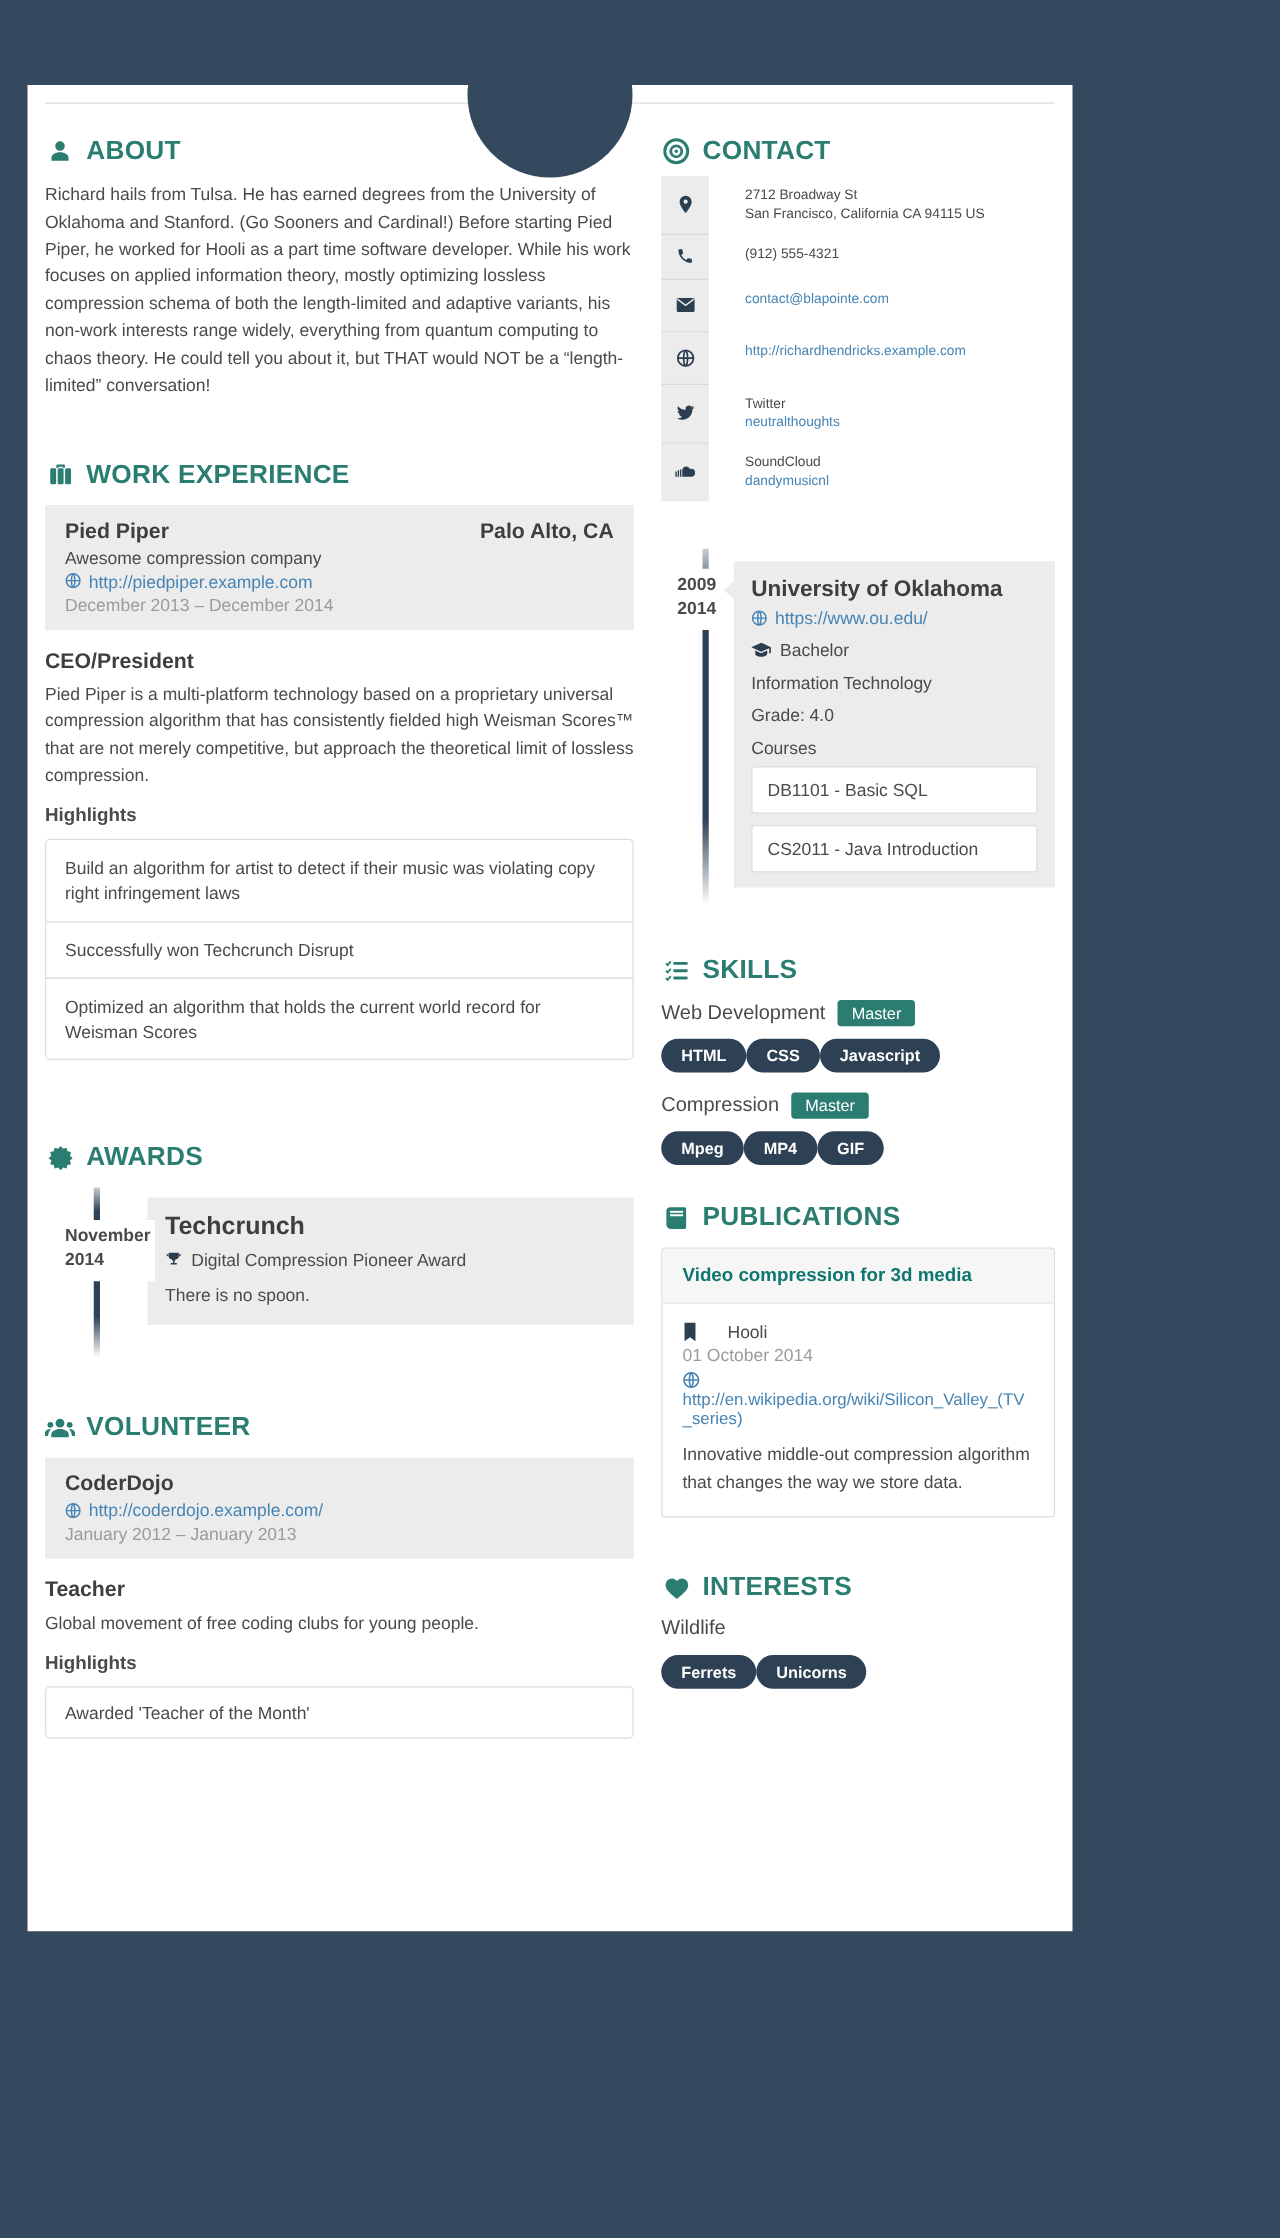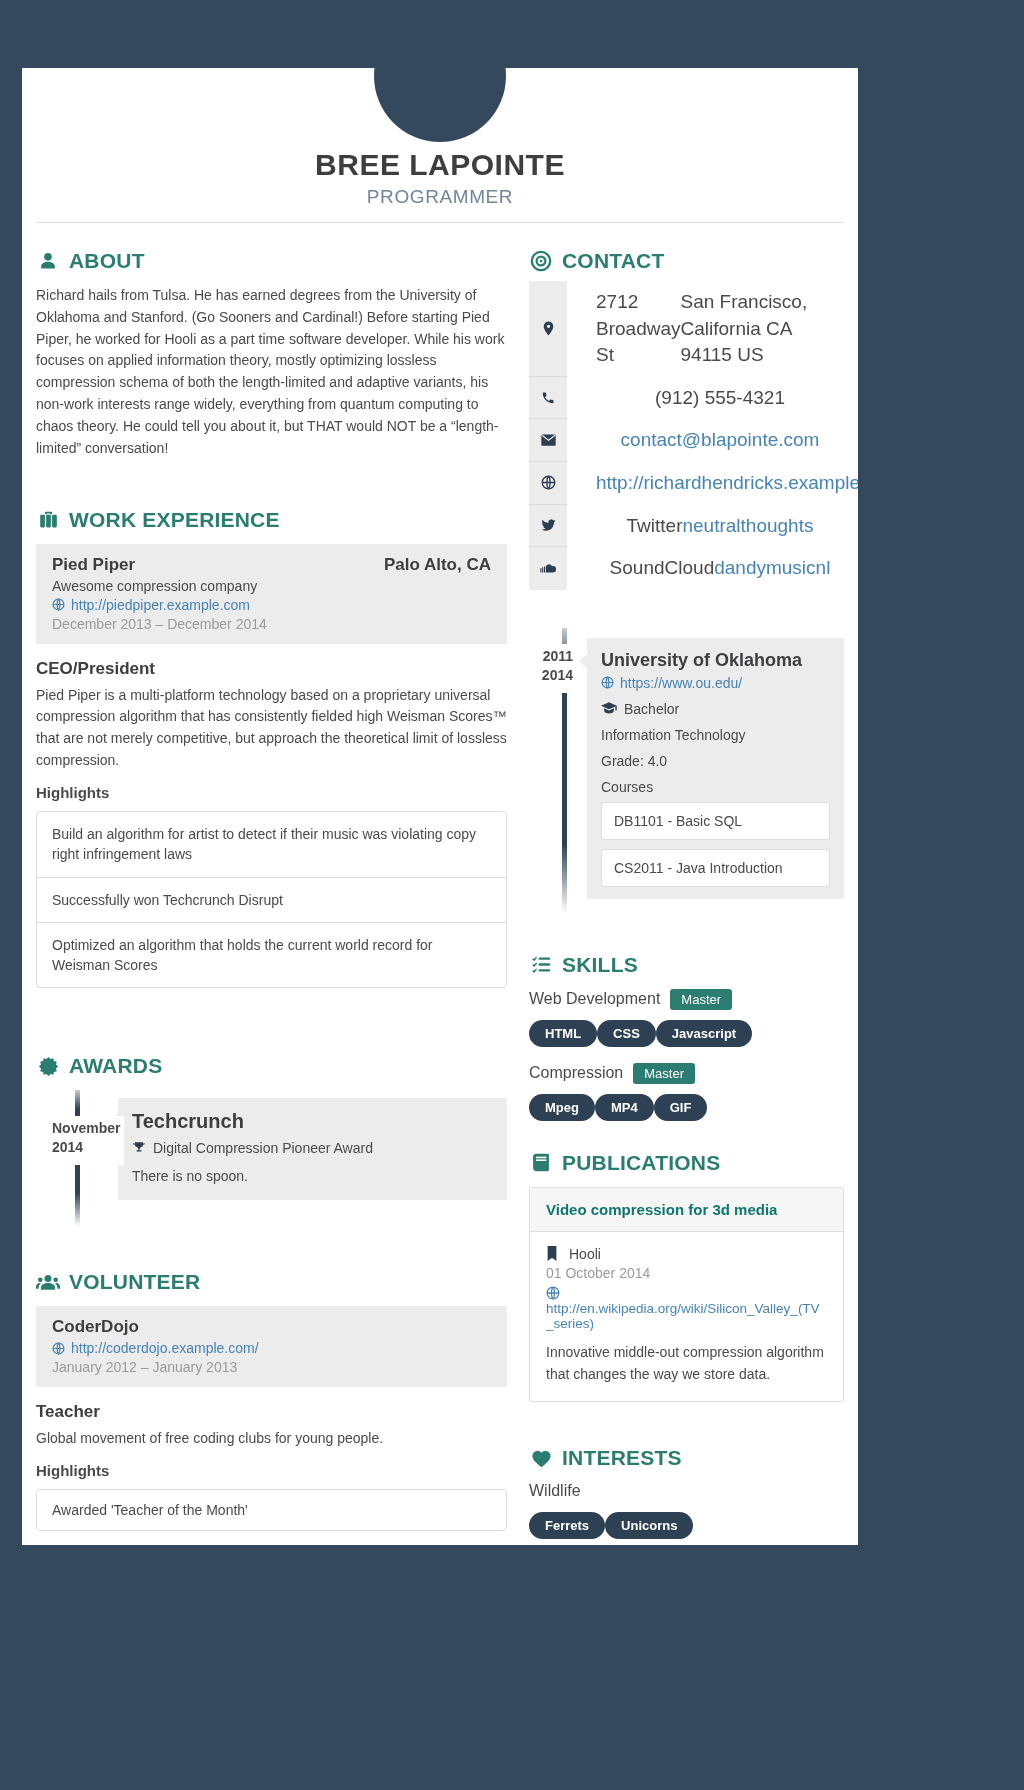--- a/index.html
+++ b/index.html
@@ -48,22 +48,22 @@
     font-size:14px;line-height:1.45;margin-top:-1px}
   .list-group .lg-item:first-child{border-radius:4px 4px 0 0;margin-top:0}
   .list-group .lg-item:last-child{border-radius:0 0 4px 4px}
   .box{border:1px solid #ddd;border-radius:4px;padding:12px 15px;font-size:14px;background:#fff}
 
   
   .c-row{display:flex;min-height:36px}
   .c-ico{flex:none;width:38px;background:#ececec;border-bottom:1px solid #d9d9d9;
     display:flex;align-items:center;justify-content:center;color:#2c3e50}
   .c-row:last-child .c-ico{border-bottom:none}
-  .c-val{flex:1;padding:8px 0 8px 29px;font-size:19px;line-height:1.4;
-    display:flex;flex-direction:row;justify-content:center;color:#4a4a4a}
+  .c-val{flex:1;padding:8px 0 8px 29px;font-size:11px;line-height:1.4;
+    display:flex;flex-direction:column;justify-content:space-between;color:#4a4a4a}
 
   
   .timeline{position:relative}
   .timeline::before{content:"";position:absolute;width:5px;top:0;bottom:0;
     background:linear-gradient(to bottom,#c8cdd2 0,#2e4155 14%,#2e4155 76%,rgba(46,65,85,0) 100%)}
   .tl-card{background:#ececec;position:relative;padding:12px 14px}
   .tl-card::before{content:"";position:absolute;left:-8px;top:16px;
     border-top:7px solid transparent;border-bottom:7px solid transparent;border-right:8px solid #ececec}
   .tl-date{position:absolute;background:#fff;font-weight:700;font-size:14px;color:#4a4a4a;line-height:1.35;z-index:2}
 
@@ -87,36 +87,32 @@
   .skill-row{font-size:16px;color:#4a4a4a;display:flex;align-items:center;gap:10px;margin:4px 0 10px}
   .badge{background:#2b7d71;color:#fff;font-size:13px;padding:3px 11px;border-radius:3px}
   .pills{display:flex;gap:0;margin:0 0 16px}
   .pill{background:#2e4154;color:#fff;font-size:13px;font-weight:700;padding:6px 16px;border-radius:16px}
 
   
   .pub-card{border:1px solid #ddd;border-radius:3px}
   .pub-head{background:#f6f6f6;border-bottom:1px solid #ddd;padding:13px 16px;
     font-weight:700;font-size:15px;color:#0f766e;border-radius:3px 3px 0 0}
   .pub-body{padding:14px 16px 16px}
-  .pub-row{display:flex;align-items:center;gap:11px;font-size:14px;color:#4a4a4a}
+  .pub-row{display:flex;align-items:center;gap:24px;font-size:14px;color:#4a4a4a}
   .pub-url{font-size:13.5px;word-break:break-all;display:block;margin-top:1px}
   .pub-summary{margin-top:11px}
 
   svg{display:block}
 </style>
 </head>
 <body>
 
 <div class="card">
   <div class="avatar"></div>
 
-  <div class="hero">
-    <h1>BREE LAPOINTE</h1>
-    <div class="subtitle">PROGRAMMER</div>
-  </div>
   <hr class="top-rule">
 
   <div class="columns">
 
     <div class="col-left">
 
       <div class="section" style="margin-bottom:48px">
         <h2 class="sec">
           <span class="ic">
             <svg width="20" height="20" viewBox="0 0 24 24" fill="currentColor">
@@ -317,21 +313,21 @@
               <span>SoundCloud</span>
               <a class="link">dandymusicnl</a>
             </div>
           </div>
         </div>
       </div>
 
       <div class="section" style="margin-bottom:40px">
         <div class="timeline edu-tl">
           <div class="tl-date">
-            <div>2011</div>
+            <div>2009</div>
             <div>2014</div>
           </div>
           <div class="tl-card">
             <div class="edu-name">University of Oklahoma</div>
             <div class="linkline" style="margin:4px 0 2px">
               <span>
                 <svg width="13" height="13" viewBox="0 0 24 24" fill="none" stroke="currentColor" stroke-width="2.2">
                     <circle cx="12" cy="12" r="10"></circle>
                     <path d="M2 12h20M12 2c3.3 2.7 3.3 17.3 0 20M12 2c-3.3 2.7-3.3 17.3 0 20"></path>
                   </svg>

